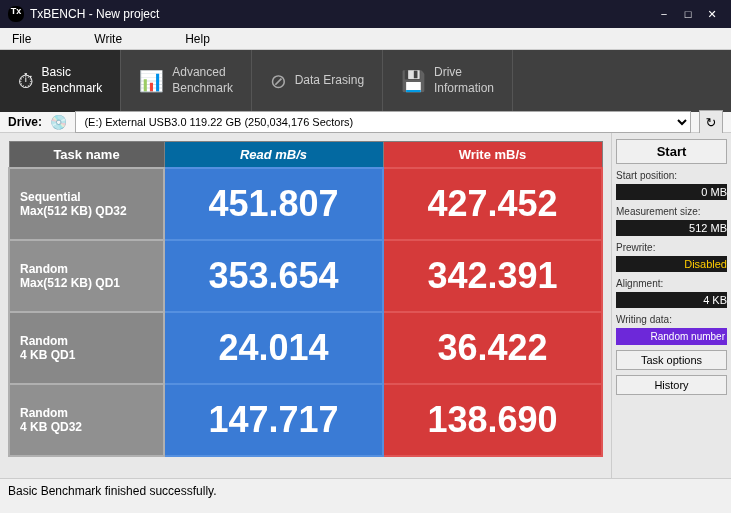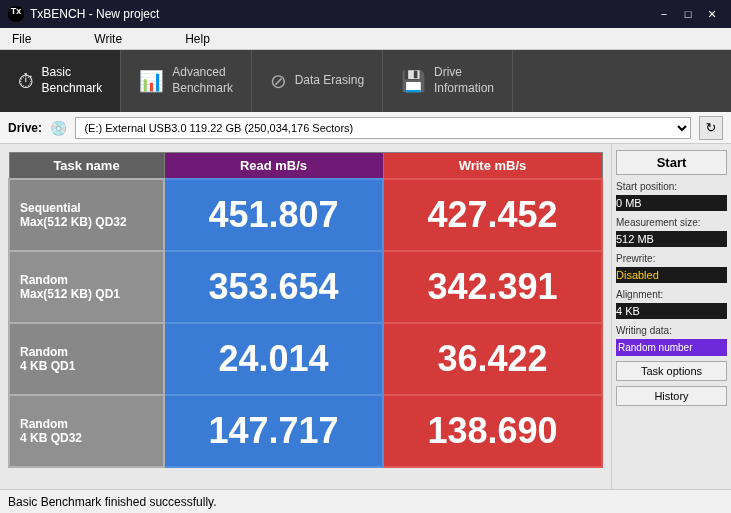--- a/index.html
+++ b/index.html
@@ -103,21 +103,21 @@
     .tab-btn.active .tab-icon { color: #fff; }
     .tab-text {
       text-align: left;
       line-height: 1.3;
       font-size: 12px;
     }
 
     
     .drive-bar {
       background: #f5f5f5;
-      height: 32px;
+      height: 21px;
       display: flex;
       align-items: center;
       padding: 0 8px;
       border-bottom: 1px solid #ccc;
       gap: 8px;
     }
     .drive-label { font-size: 12px; font-weight: bold; }
     .drive-select {
       flex: 1;
       height: 22px;
@@ -230,21 +230,21 @@
       margin-top: 2px;
     }
     .param-label {
       font-size: 10px;
       color: #333;
       margin-top: 3px;
     }
     .param-value {
       background: #1a1a1a;
       color: white;
-      text-align: left;
+      text-align: right;
       padding: 2px 0;
       font-size: 11px;
       width: 100%;
     }
     .param-value.disabled { background: #1a1a1a; color: #ffcc00; }
     .param-value.kb { background: #1a1a1a; color: white; }
 
     .options-btn {
       background: #f0f0f0;
       color: black;
@@ -330,21 +330,21 @@
   <div class="drive-refresh">↻</div>
 </div>
 
 <div class="main-area">
 
   <div class="bench-area">
     <table class="bench-table">
       <thead>
         <tr>
           <th class="bench-header">Task name</th>
-          <th class="bench-header" style="background:#701a75;">Read mB/s</th>
+          <th class="bench-header" style="background:#0369a1;font-style:italic;">Read mB/s</th>
           <th class="bench-header" style="background:#d53a3a;margin-left:16px;">Write mB/s</th>
         </tr>
       </thead>
       <tbody>
         <tr class="bench-row">
           <td class="task-cell">Sequential<br>Max(512 KB) QD32</td>
           <td class="read-cell">451.807</td>
           <td class="write-cell">427.452</td>
         </tr>
         <tr class="bench-row">

